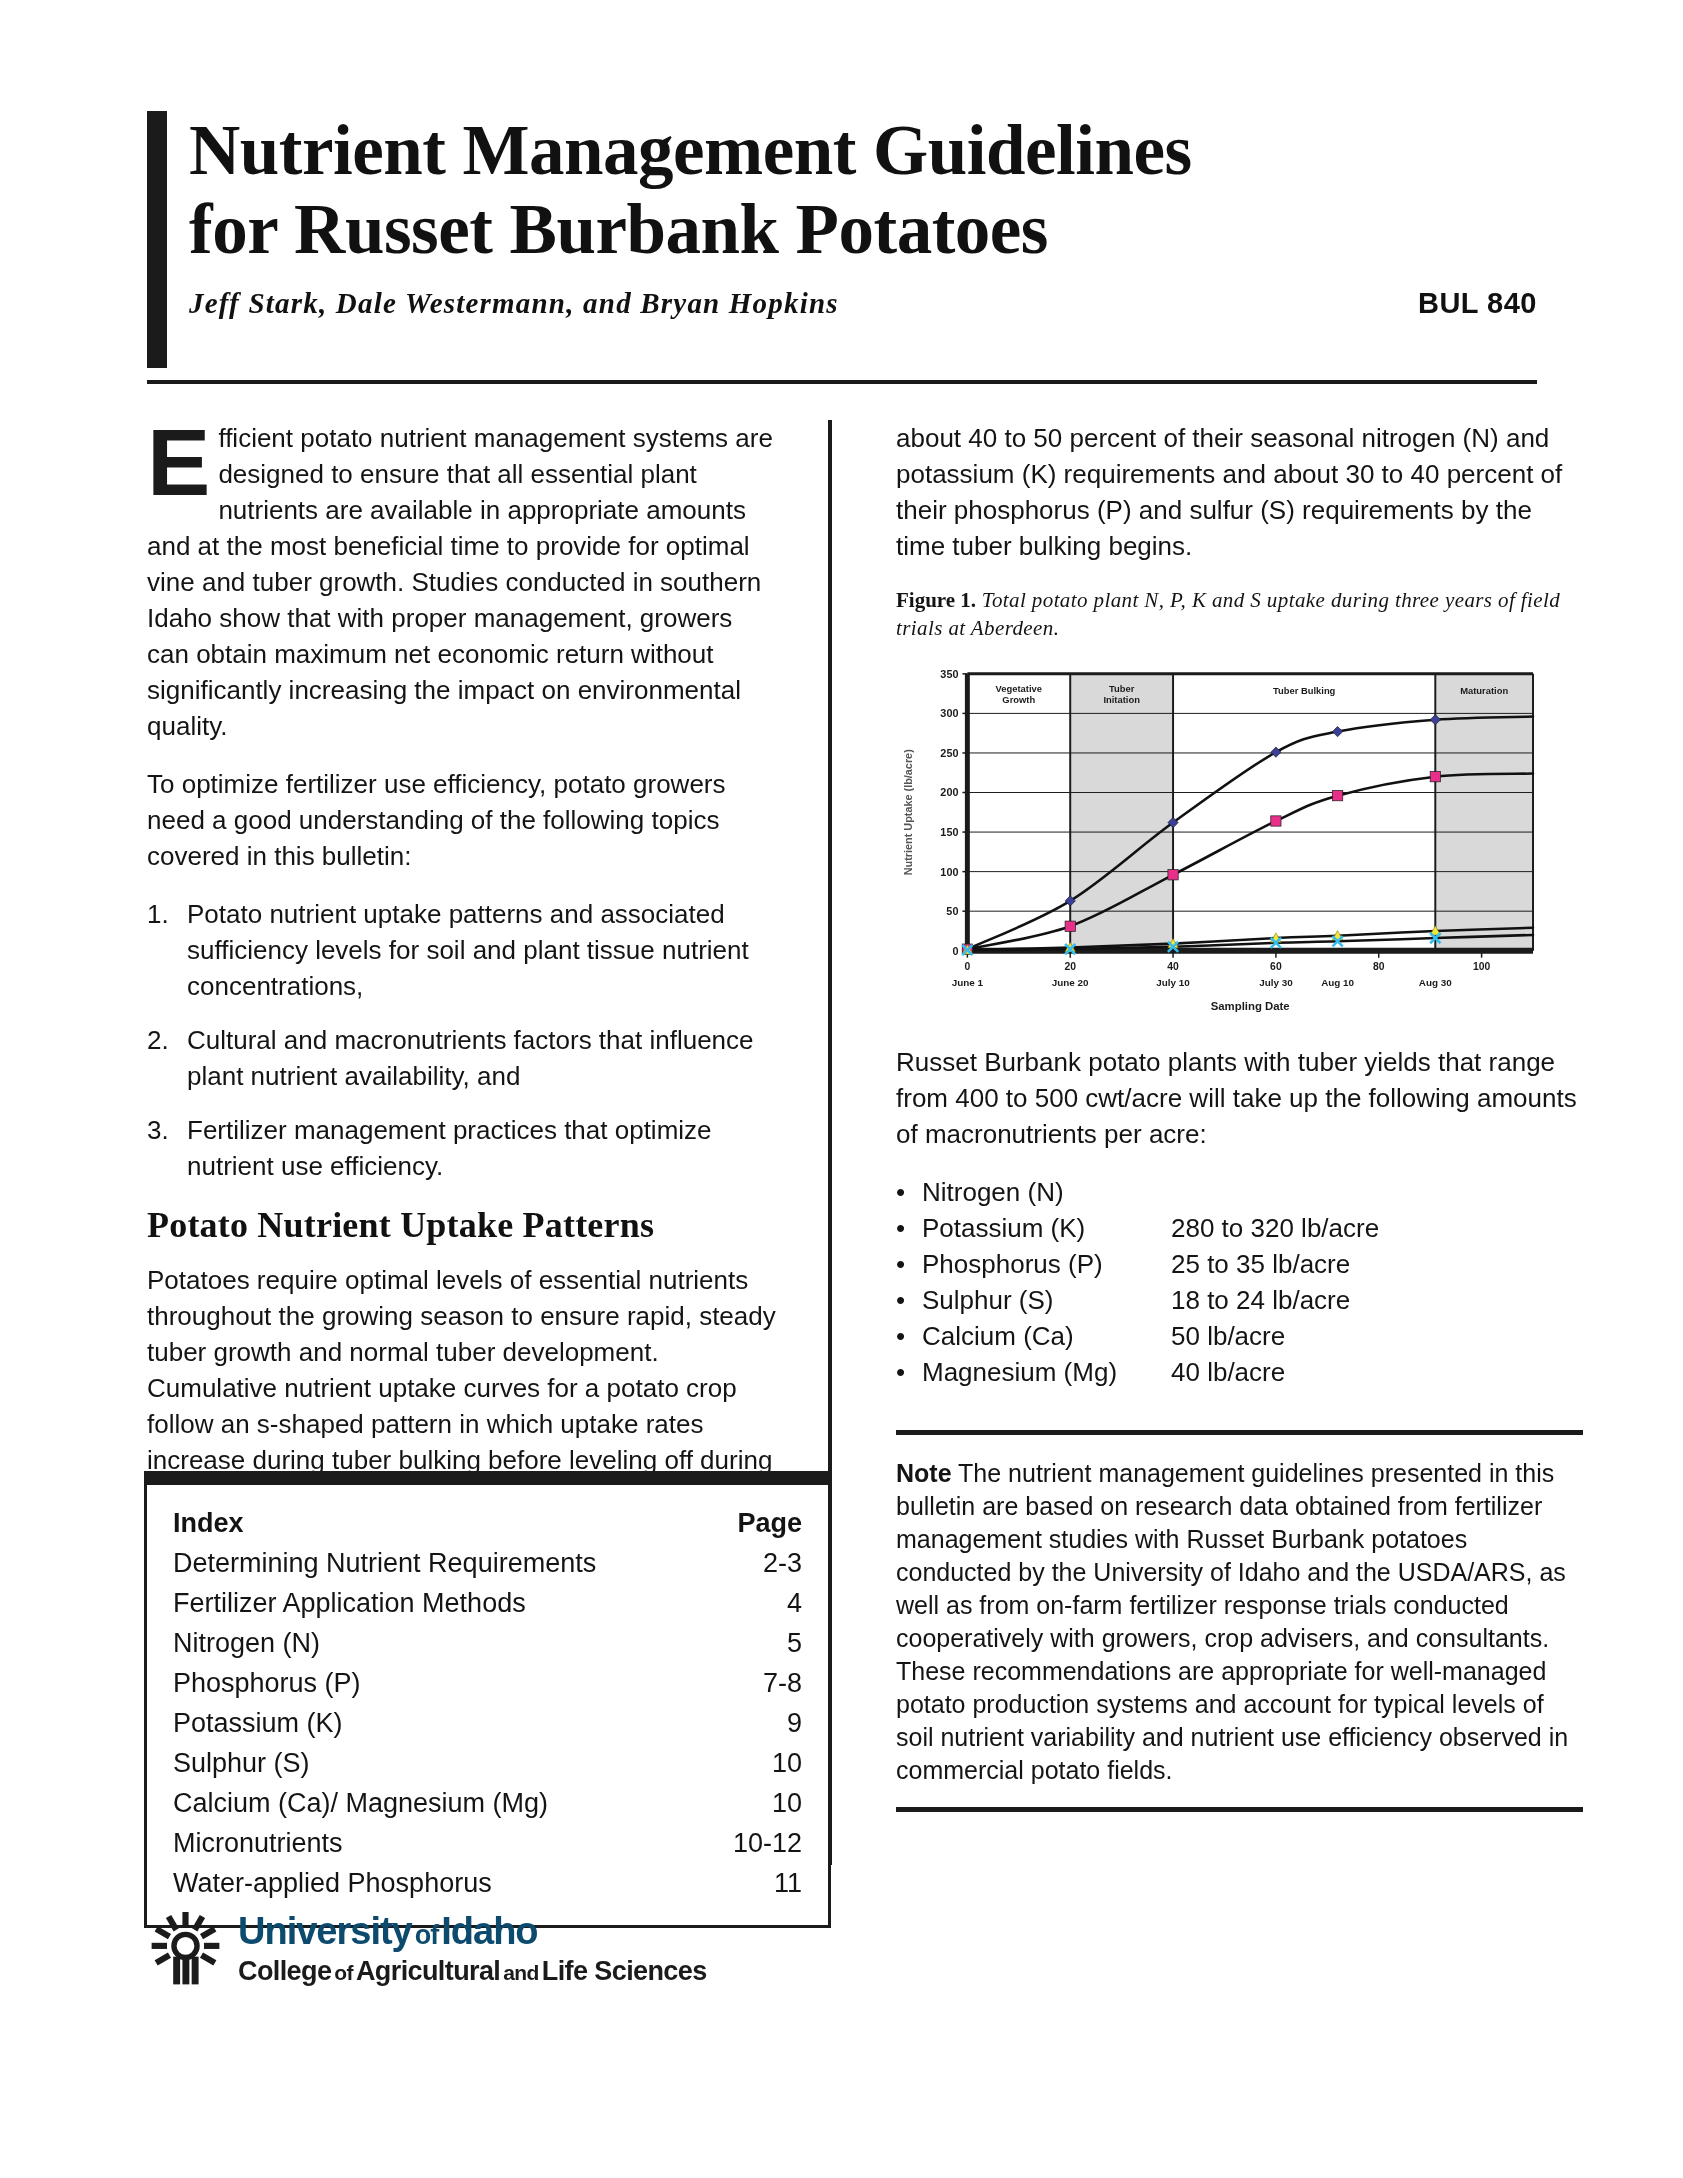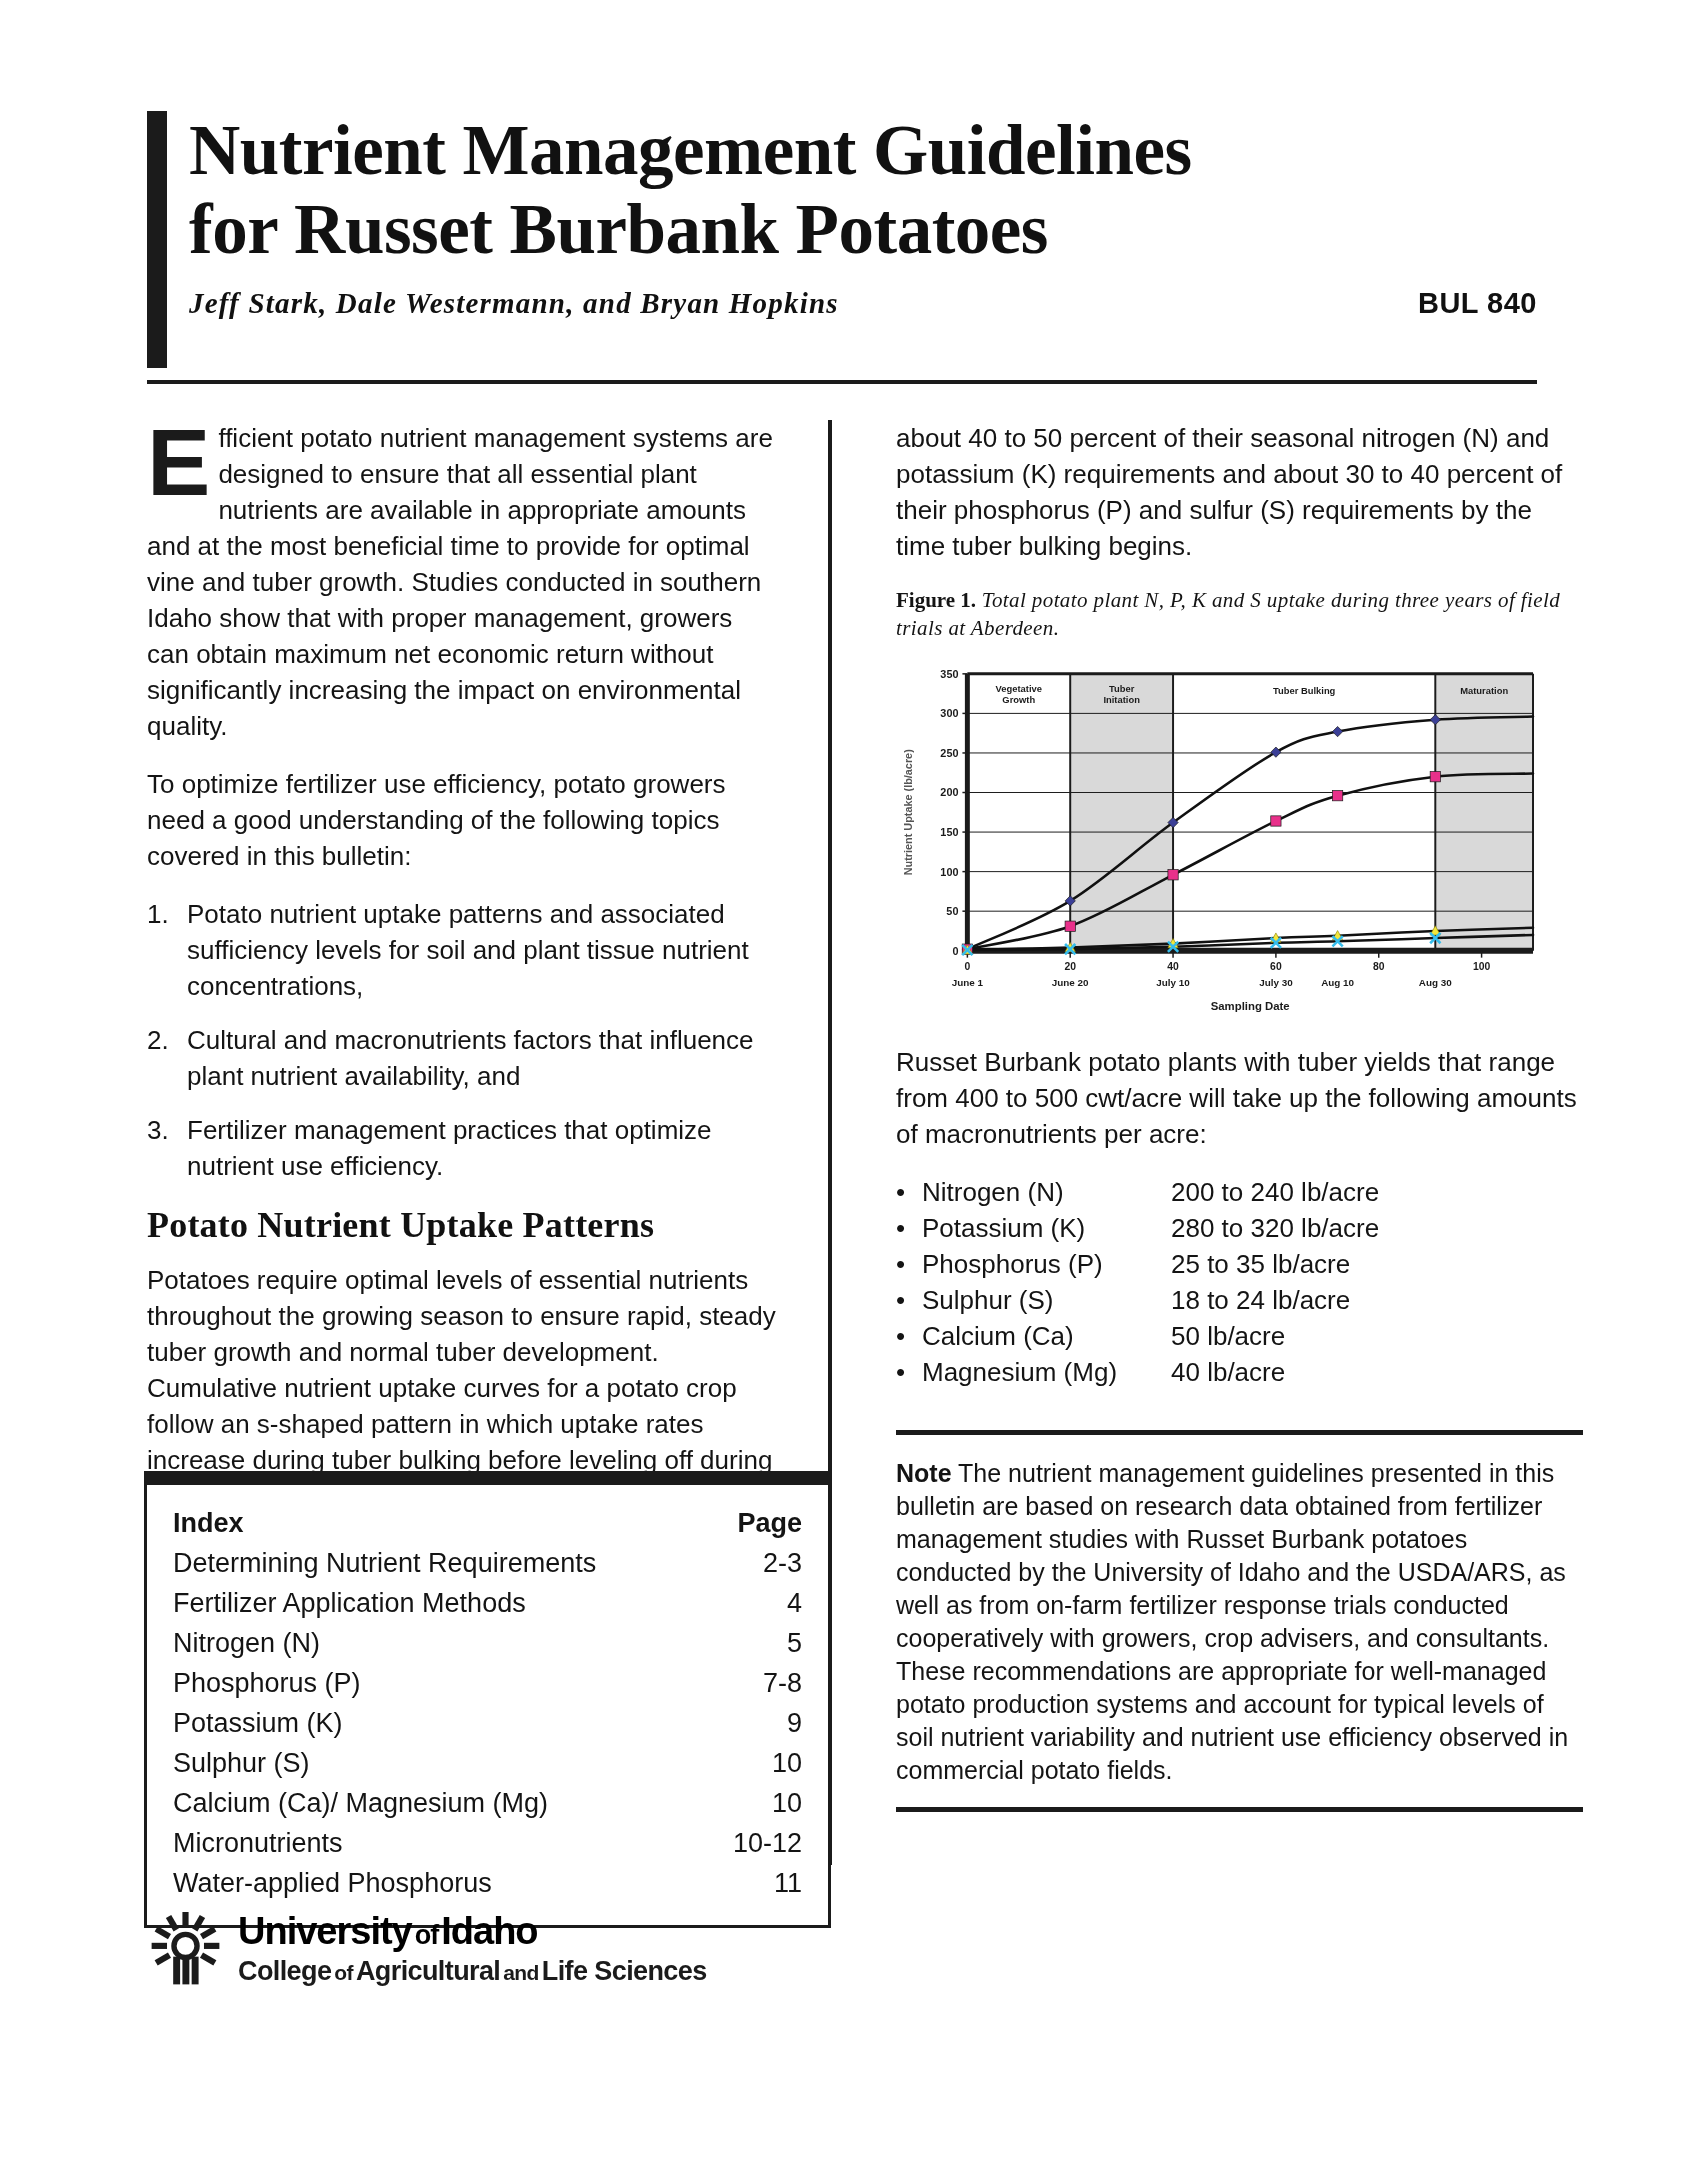--- a/index.html
+++ b/index.html
@@ -237,21 +237,21 @@
     align-items: center;
   }
   #logo-mark { width: 77px; height: 77px; flex: 0 0 77px; }
   #logo-text { margin-left: 14px; }
   #logo-line1 {
     font-family: "Liberation Sans", sans-serif;
     font-weight: bold;
     font-size: 38px;
     line-height: 40px;
     letter-spacing: -1px;
-    color: #000000;
+    color: #0c4a6e;
   }
   #logo-line1 .small { font-size: 27px; font-weight: bold; }
   #logo-line2 {
     font-family: "Liberation Sans", sans-serif;
     font-weight: bold;
     font-size: 27px;
     line-height: 32px;
     letter-spacing: -0.6px;
     color: #1b1b1b;
   }
@@ -452,21 +452,20 @@
         <line x1="540" y1="286.4" x2="550.4000000000001" y2="276" stroke="#35bdec" stroke-width="2.6"></line>
       </svg>
   </div>
 
   <p class="body-text" style="margin-top:28px;">Russet Burbank potato plants with tuber yields that range from 400 to 500 cwt/acre will take up the following amounts of macronutrients per acre:</p>
 
   <ul class="bullets">
     <li>
       <span class="dot">•</span>
       <span class="nut">Nitrogen (N)</span>
-      <span class="amt">200 to 240 lb/acre</span>
     </li>
     <li>
       <span class="dot">•</span>
       <span class="nut">Potassium (K)</span>
       <span class="amt">280 to 320 lb/acre</span>
     </li>
     <li>
       <span class="dot">•</span>
       <span class="nut">Phosphorus (P)</span>
       <span class="amt">25 to 35 lb/acre</span>

